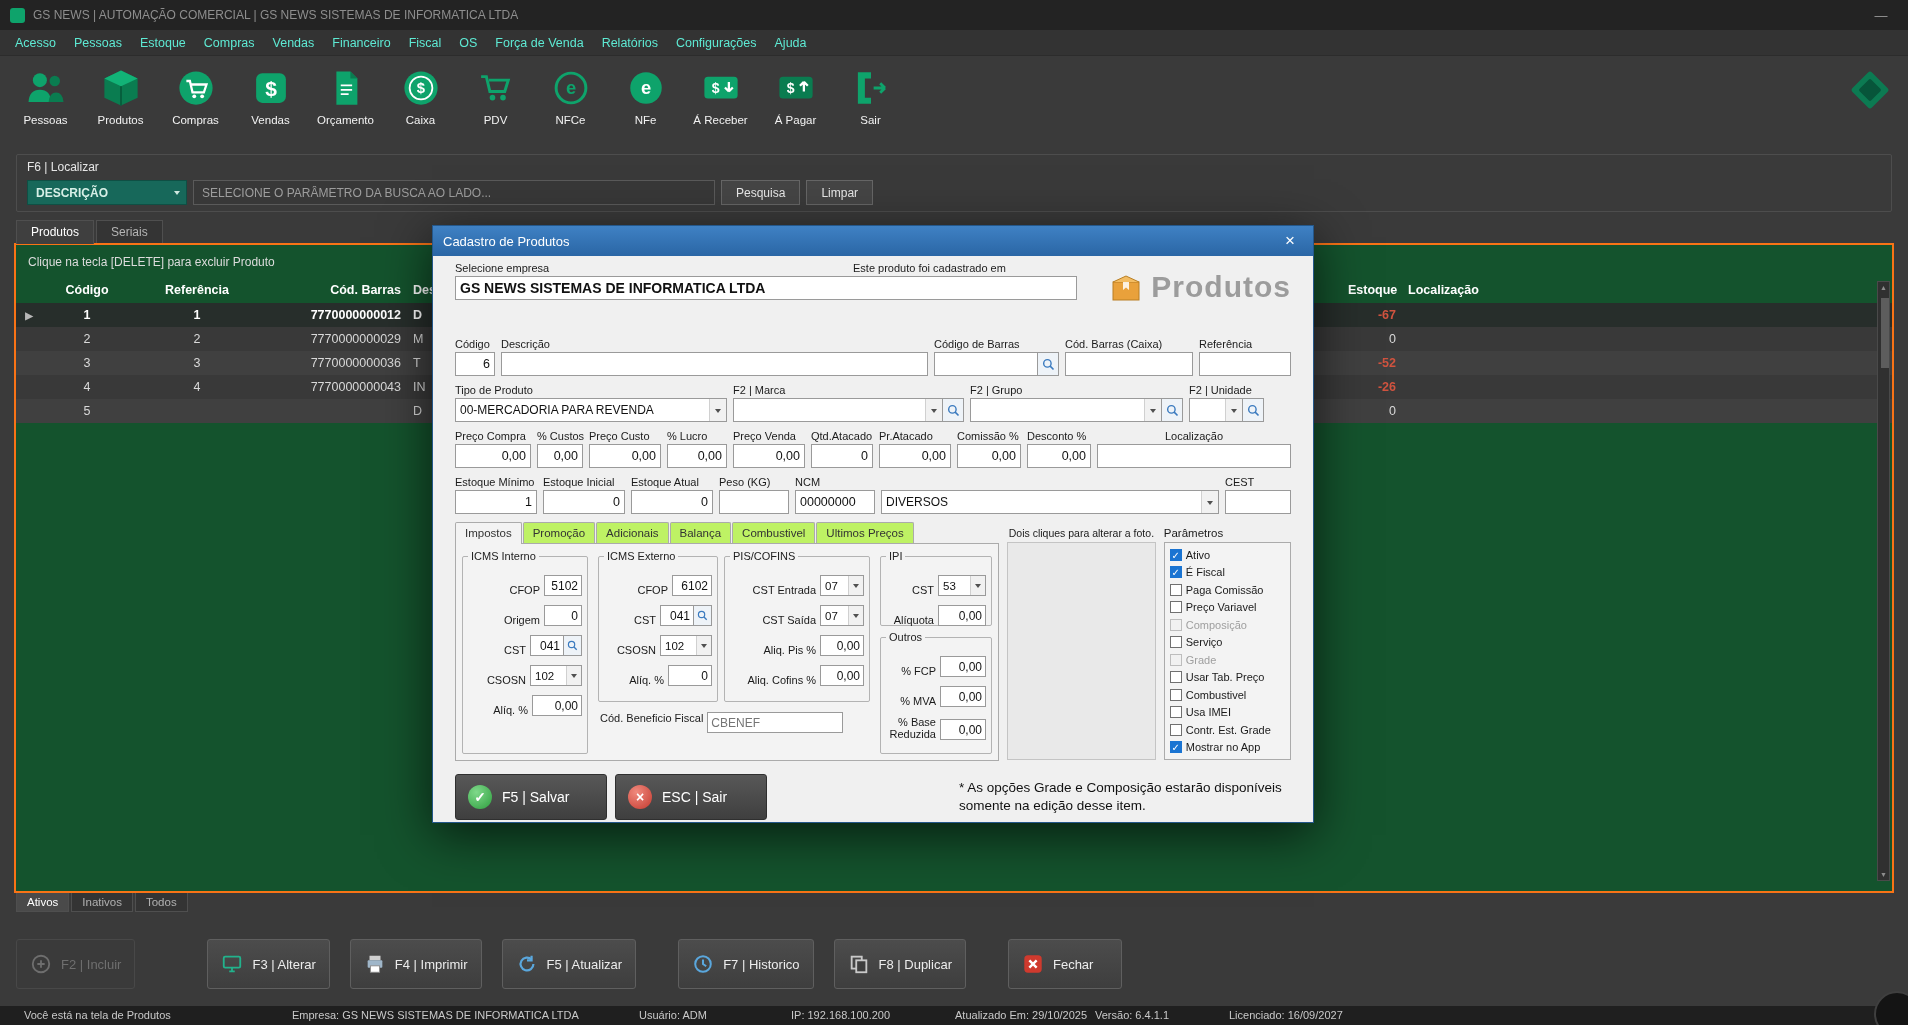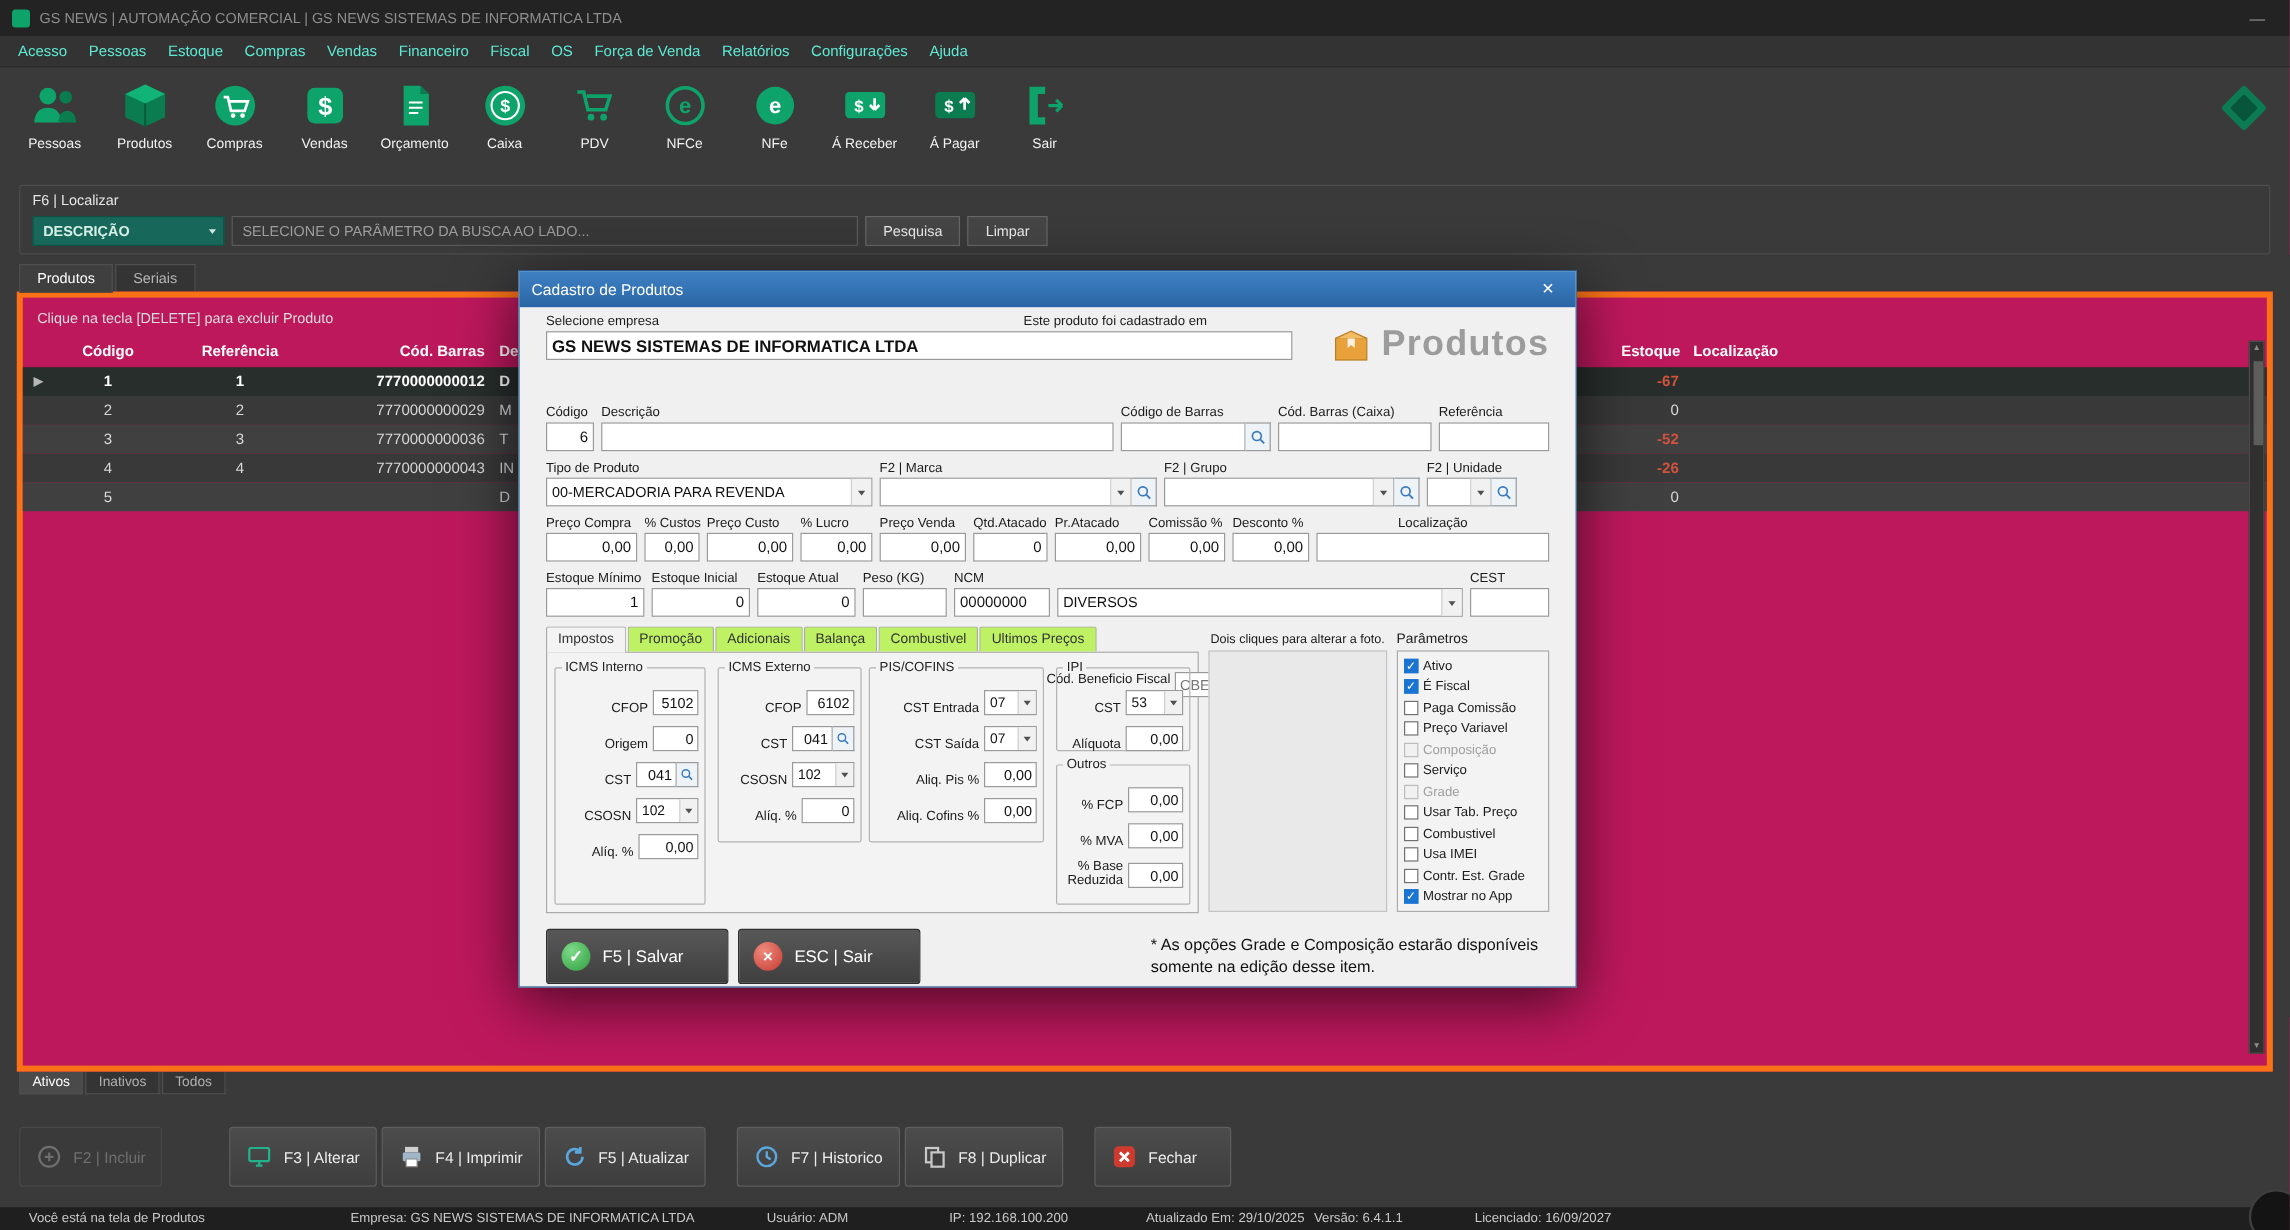--- a/index.html
+++ b/index.html
@@ -28,40 +28,40 @@
 .lcombo .cval{flex:1;padding:0 8px}
 .lcombo .larr{width:18px;display:flex;justify-content:center}
 .tri{width:0;height:0;border:3.5px solid transparent;border-top:4.5px solid #cfe8df;margin-top:4px}
 .linput{width:522px;height:25px;background:#383838;border:1px solid #5a5a5a;color:#b5b5b5;font-size:12px;padding:0 8px;font-family:inherit}
 .linput::placeholder{color:#9d9d9d}
 .lbtn{height:25px;padding:0 14px;background:#454545;border:1px solid #666;color:#e8e8e8;font-size:12px;font-family:inherit}
 
 .mtabs{display:flex;margin:8px 0 0 16px;gap:2px}
 .mtab{padding:4px 14px;font-size:12px;background:#343434;color:#b5b5b5;border:1px solid #4f4f4f;border-bottom:none;position:relative}
 .mtab.active{background:#3f3f3f;color:#fff;z-index:2;margin-bottom:-1px}
-.tpanel{position:relative;margin:0 14px;border:5px solid #f97316;background:#be185d;height:650px}
+.tpanel{position:relative;margin:0 14px;border:2px solid #f97316;background:#14532d;height:650px}
 .thint{font-size:12px;color:#dcdcdc;padding:10px 12px 8px}
 .thead,.trow{display:grid;grid-template-columns:26px 90px 130px 145px 935px 60px 130px 1fr;align-items:center;height:24px;font-size:12.5px}
 .thead{color:#fff;font-weight:bold;height:26px}
 .thead>div,.tcell{padding:0 6px;white-space:nowrap;overflow:hidden}
 .ccod,.cref{text-align:center}
 .cbar,.cest{text-align:right}
 .trow{color:#d9d9d9;background:#404040}
 .trow:nth-child(even){background:#393939}
 .trow.sel{background:#272e2b;color:#fff;font-weight:bold}
 .cest.neg{color:#d0533f;font-weight:bold}
 .csel{color:#b7b7b7;font-size:10px;padding:0 2px;text-align:center}
 .vscroll{position:absolute;top:36px;right:2px;bottom:10px;width:13px;background:#303030;border:1px solid #4a4a4a;display:flex;flex-direction:column;align-items:center;justify-content:space-between;font-size:7px;color:#8d8d8d;padding:2px 0}
 .vthumb{position:absolute;top:16px;left:3px;width:8px;height:70px;background:#5d5d5d}
 
 .ftabs{display:flex;margin:0 0 0 16px;gap:2px}
 .ftab{padding:3px 10px;font-size:11.5px;background:#343434;color:#b0b0b0;border:1px solid #4f4f4f;border-top:none}
 .ftab.active{background:#4a4a4a;color:#fff}
 
-.abar{display:flex;align-items:center;margin:26px 16px 0;gap:4px;height:52px}
+.abar{display:flex;align-items:center;margin:26px 16px 0;gap:20px;height:52px}
 .abtn{height:50px;min-width:114px;background:linear-gradient(#4c4c4c,#3e3e3e);border:1px solid #5f5f5f;border-radius:3px;color:#ececec;font-size:13px;display:flex;align-items:center;gap:9px;padding:0 13px;font-family:inherit;white-space:nowrap}
 .abtn.disabled{color:#6f6f6f;background:#3a3a3a;border-color:#484848}
 .gap1{margin-left:52px}.gap2{margin-left:22px}.gap3{margin-left:22px}
 
 .statusbar{position:absolute;left:0;right:0;bottom:0;height:19px;background:#1f1f1f;font-size:11px;color:#c9c9c9}
 .statusbar span{position:absolute;top:3px;white-space:nowrap}
 .s1{left:24px}.s2{left:292px}.s3{left:639px}.s4{left:791px}.s5{left:955px}.s6{left:1095px}.s7{left:1229px}
 .fab{position:absolute;right:-12px;bottom:-12px;width:46px;height:46px;border-radius:50%;background:#141414;border:2px solid #3f3f3f;z-index:60}
 
 .dlg{position:absolute;left:432px;top:225px;width:882px;height:598px;background:#f0f0f0;border:1px solid #24578a;box-shadow:0 12px 48px rgba(0,0,0,.65);z-index:20;color:#1a1a1a}
@@ -96,21 +96,21 @@
 .dtab{padding:4px 9px;font-size:11.5px;border:1px solid #ababab;border-bottom:none;background:#bef264;color:#333;margin-right:1px;border-radius:2px 2px 0 0;position:relative}
 .dtab.active{background:#f3f3f3;z-index:2;margin-bottom:-1px}
 .dpanel{border:1px solid #ababab;background:#f3f3f3;padding:6px;display:flex;gap:10px;flex:1}
 fieldset{border:1px solid #b3b3b3;padding:4px 5px 8px;border-radius:2px}
 legend{font-size:11px;padding:0 3px;color:#222}
 .gr{display:flex;align-items:flex-end;margin-top:9px}
 .gl{flex:1;text-align:right;font-size:11px;padding-right:4px;white-space:nowrap}
 .gl.wrap{white-space:normal;line-height:1.1;font-size:11px}
 .gin{height:21px;border:1px solid #9a9a9a;background:#fff;font-size:12px;padding:0 3px;font-family:inherit;color:#111;text-align:right}
 .fs1{width:126px;height:204px}
-.col2{width:272px;display:flex;flex-direction:row}
+.col2{width:272px;display:flex;flex-direction:column}
 .col2r{display:flex;gap:6px}
 .fs2{width:120px;height:152px}
 .fs3{width:146px;height:152px}
 .benrow{display:flex;margin-top:10px}
 .benrow .flabel{margin:0 4px 0 2px}
 .col3{width:112px;display:flex;flex-direction:column}
 .fsipi{height:76px}
 .fsout{margin-top:5px;flex:1}
 .photocol{width:152px;display:flex;flex-direction:column}
 .pcap{font-size:10.5px;text-align:center;margin:5px 0 3px;white-space:nowrap}

